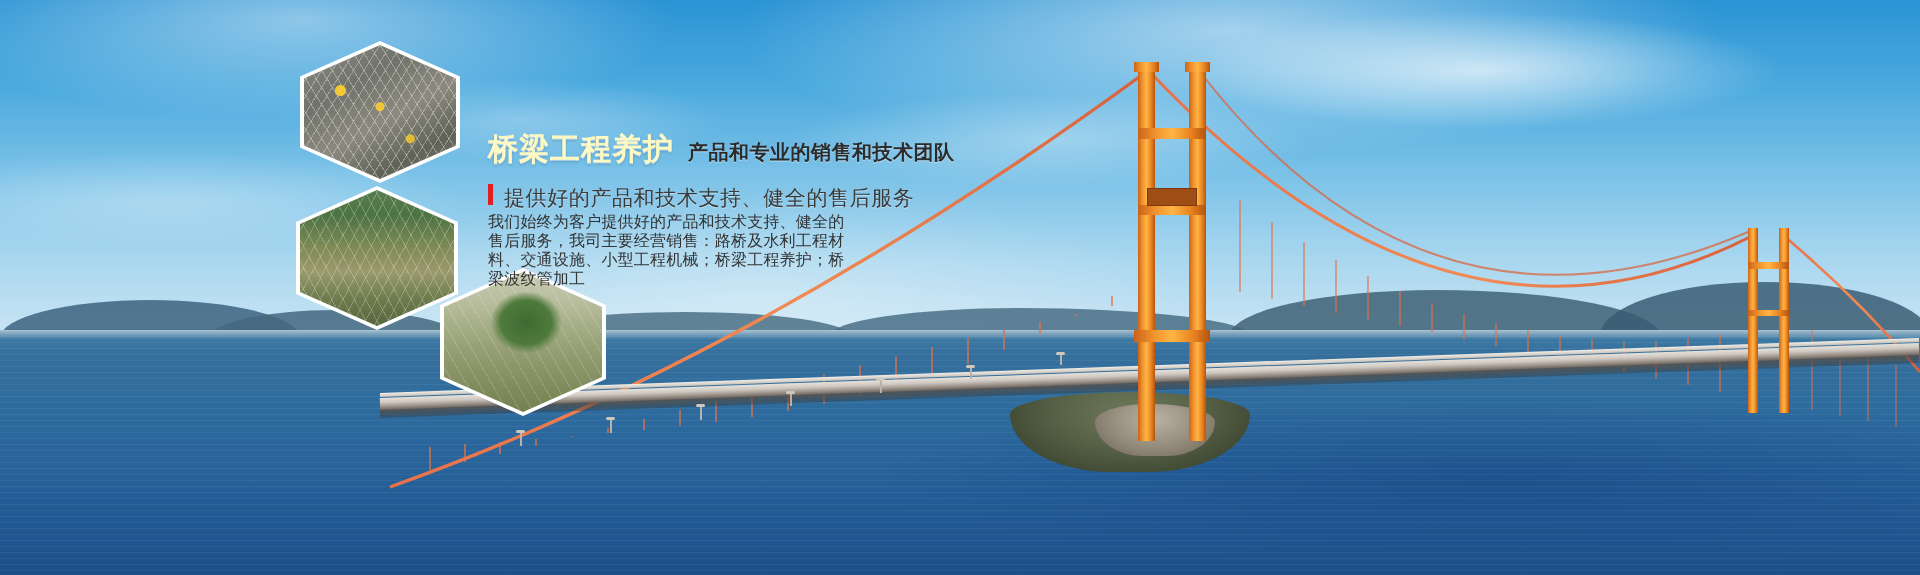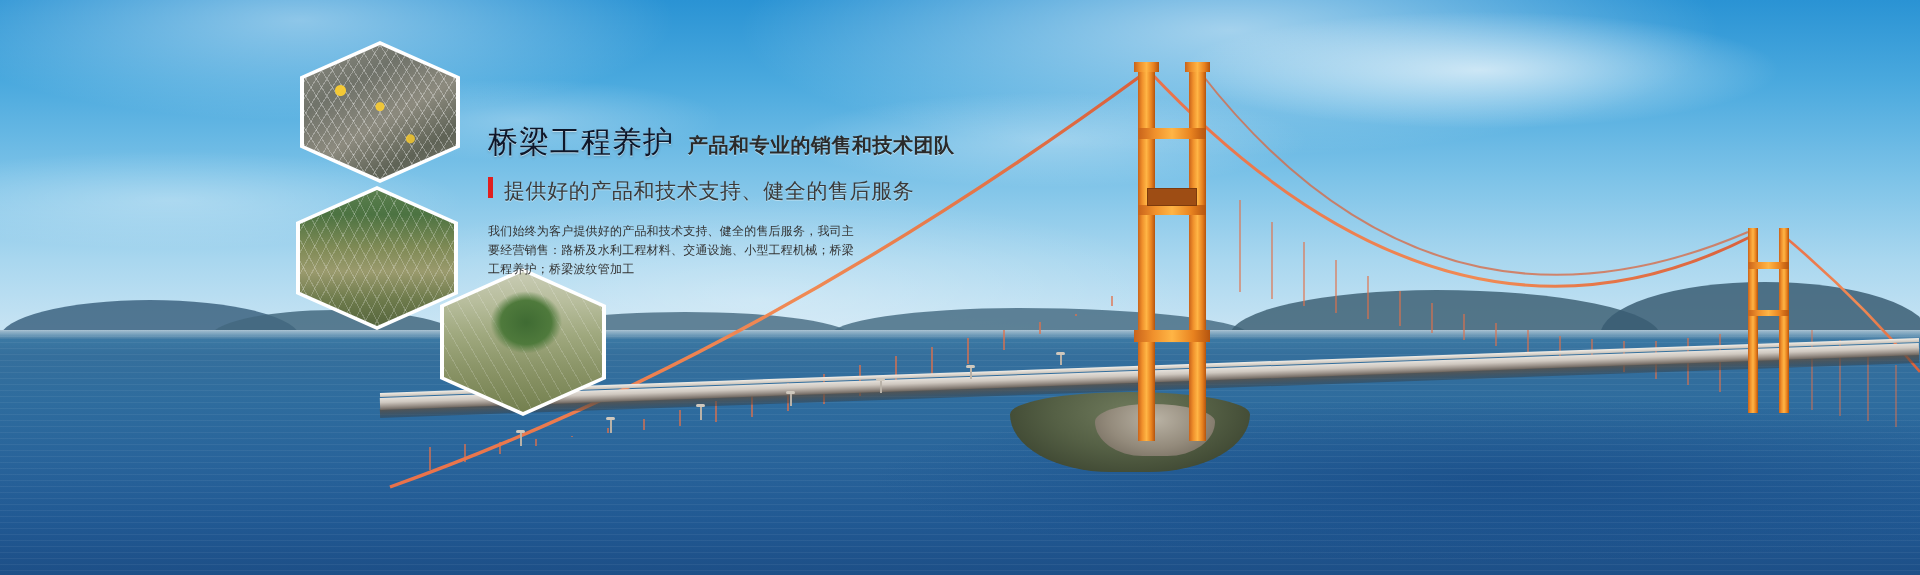--- a/index.html
+++ b/index.html
@@ -195,24 +195,25 @@
   .copy { position: absolute; left: 488px; top: 122px; width: 560px; }
 
   .headline-row {
     display: flex;
     align-items: baseline;
     gap: 14px;
     white-space: nowrap;
   }
   .headline-a {
     font-size: 30px;
-    font-weight: normal;
-    color: #0f172a;
+    font-weight: bold;
+    color: #fef9c3;
     letter-spacing: 1px;
     text-shadow: 0 1px 0 rgba(255,255,255,.55), 0 2px 3px rgba(0,0,0,.18);
+    margin-top: 7px;
   }
   .headline-b {
     font-size: 20px;
     font-weight: bold;
     color: #2b2b2b;
     letter-spacing: .5px;
     text-shadow: 0 1px 0 rgba(255,255,255,.45);
   }
 
   .subline {
@@ -228,22 +229,21 @@
     flex: none;
   }
   .sub-text {
     font-size: 21px;
     color: #3a3a3a;
     letter-spacing: .6px;
     text-shadow: 0 1px 0 rgba(255,255,255,.4);
   }
 
   .body-text {
-    margin-top: 17px;
-    font-size: 12px;
+    font-size: 16px;
     line-height: 19px;
     color: #333333;
     width: 370px;
     letter-spacing: .2px;
   }
 
   
   .lamp {
     position: absolute;
     width: 2px;

